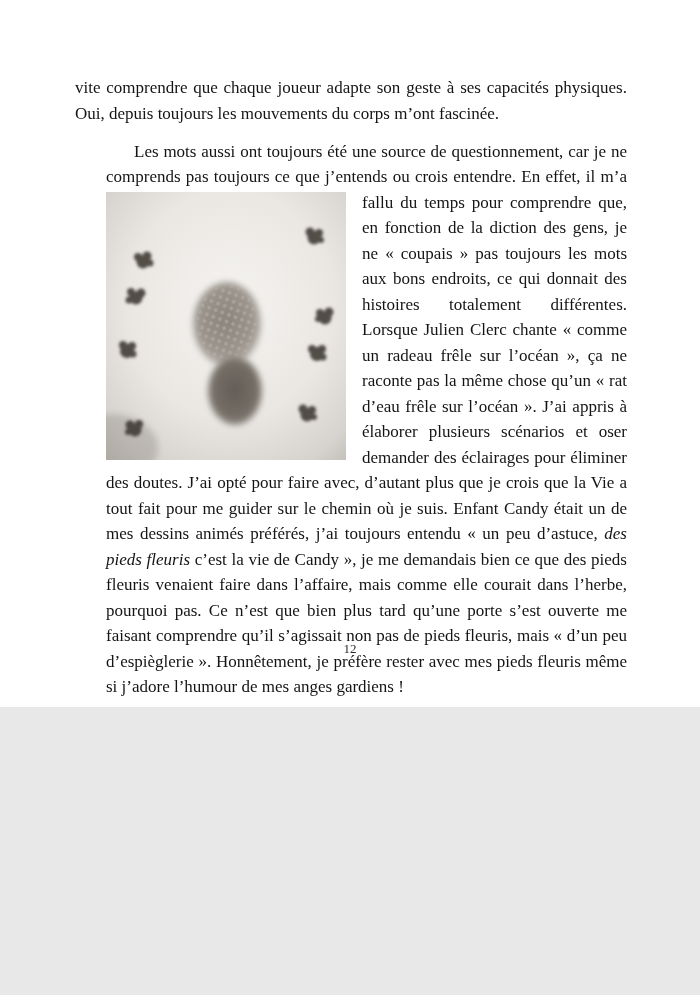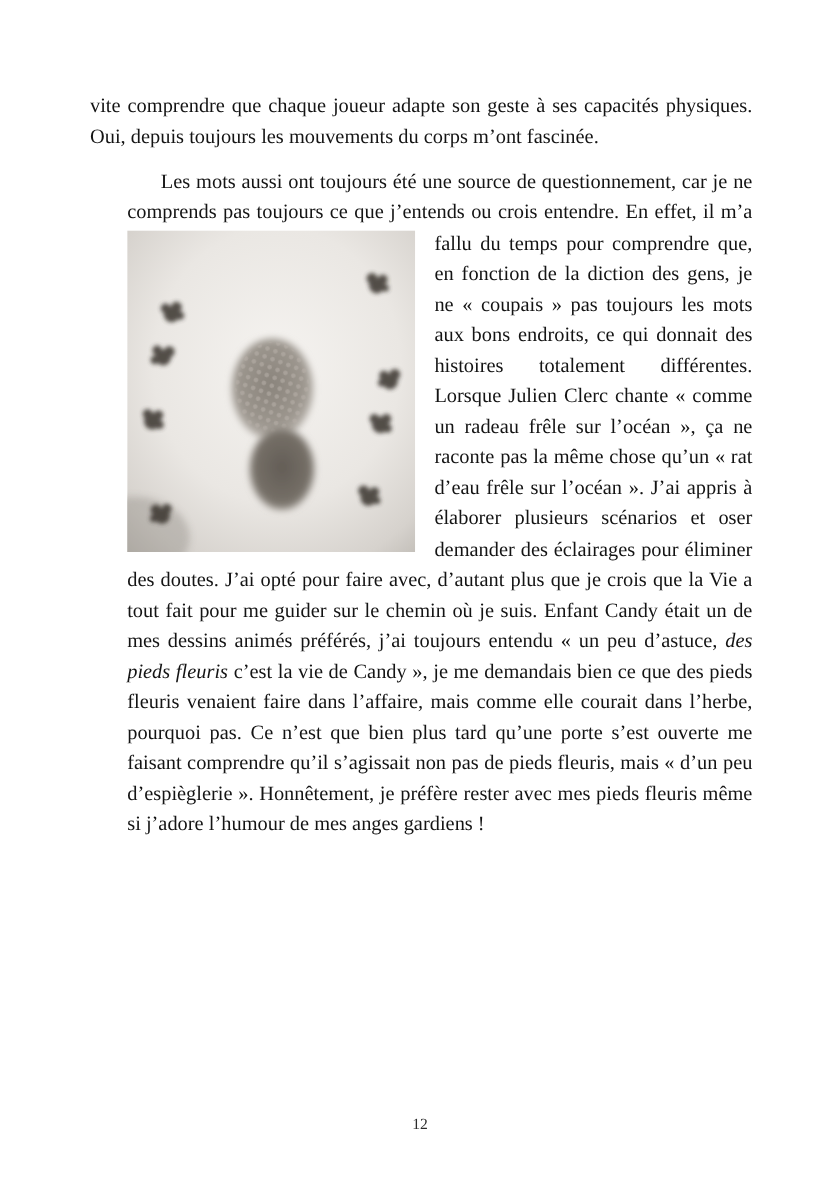--- a/index.html
+++ b/index.html
@@ -1,20 +1,20 @@
 <!DOCTYPE html>
 <html><head>
 <meta charset="utf-8">
 <style>
   * { margin: 0; padding: 0; box-sizing: border-box; }
   html, body { background: #e8e8e8; }
   .page {
     position: relative;
     width: 700px;
-    height: 995px;
+    height: 707px;
     margin: 0 auto;
     background: #ffffff;
     font-family: "Liberation Serif", "DejaVu Serif", serif;
     font-size: 17px;
     line-height: 25.5px;
     color: #141414;
     padding: 75px 73px 0 75px;
     overflow: hidden;
   }
   .para {

